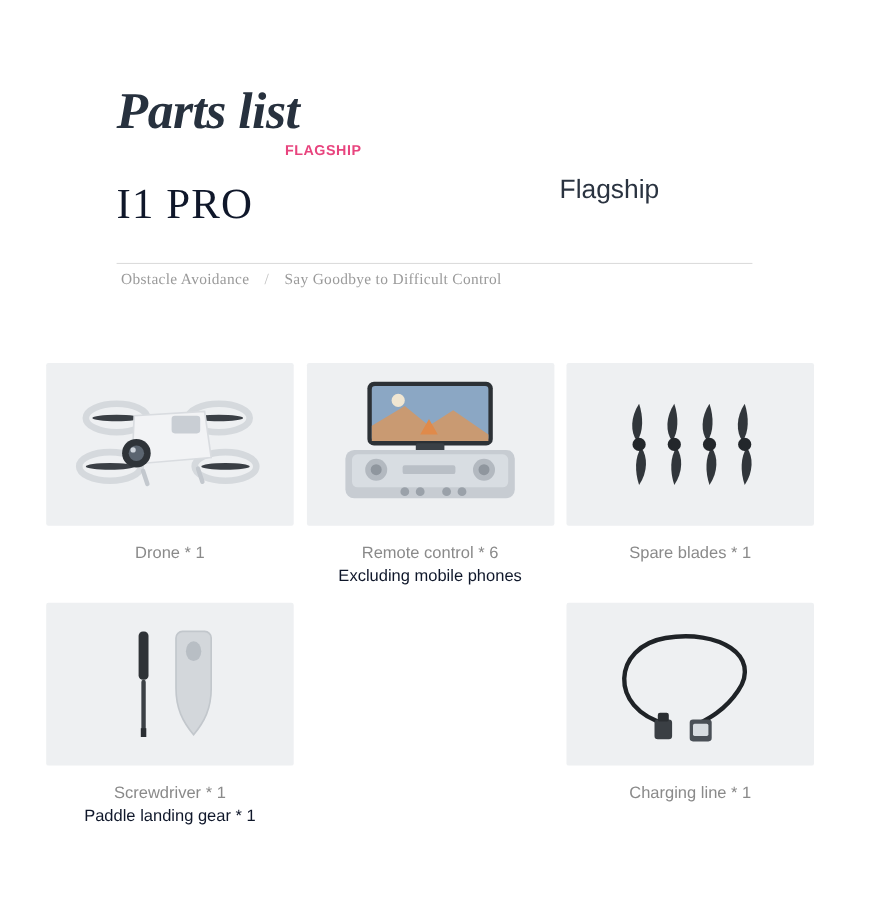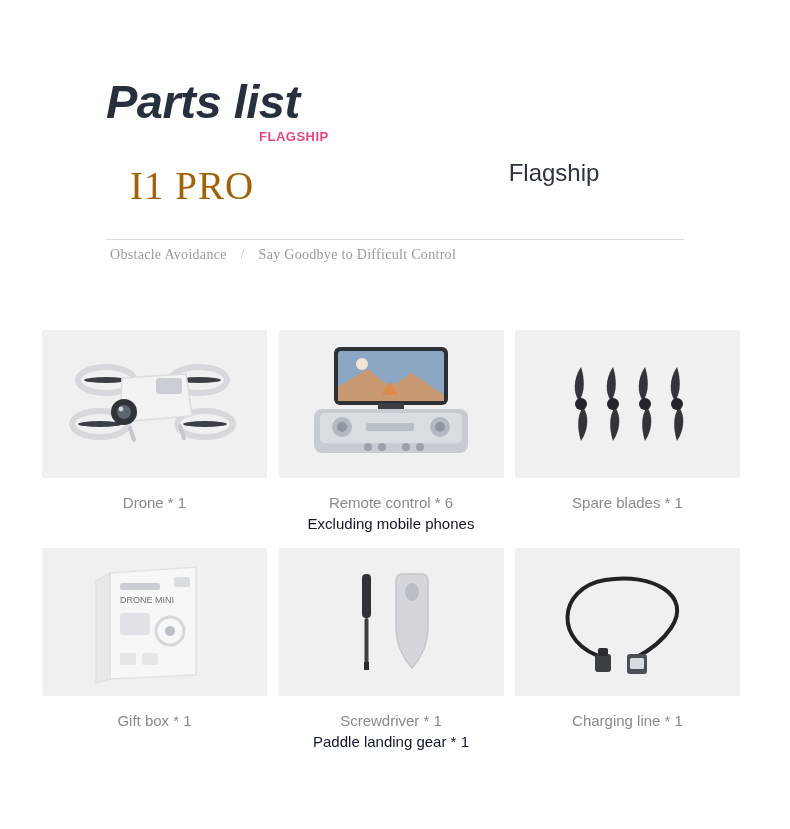--- a/index.html
+++ b/index.html
@@ -28,21 +28,21 @@
   }
 
   .title-block {
     position: absolute;
     left: 106px;
     top: 78px;
     width: 420px;
   }
 
   .parts-list {
-    font-family: Liberation Sans, sans-serif;
+    font-family: Liberation Serif, serif;
     font-style: italic;
     font-weight: bold;
     font-size: 47px;
     color: #27313e;
     letter-spacing: -0.5px;
     line-height: 1;
     margin: 0;
   }
 
   .flagship-small {
@@ -55,23 +55,22 @@
     letter-spacing: 0.5px;
     color: #e8447e;
   }
 
   .model {
     position: absolute;
     left: 0px;
     top: 85px;
     font-family: "Liberation Serif", serif;
     font-size: 39px;
-    color: #a16207;
+    color: #0f172a;
     letter-spacing: 1px;
-    margin-left: 24px;
   }
 
   .flagship-config {
     position: absolute;
     right: 106px;
     top: 158px;
     width: 260px;
     text-align: center;
     font-family: "Liberation Sans", sans-serif;
     font-size: 24px;
@@ -269,40 +268,20 @@
         </div>
         <div class="caption">
           <span>Spare blades * 1</span>
           <span class="line2"></span>
         </div>
       </div>
     </div>
 
     <div class="row">
 
-      <div class="cell">
-        <div class="thumb">
-          <svg width="170" height="130" viewBox="0 0 170 130">
-            <path d="M40 16 L126 10 L126 118 L40 122 Z" fill="#f6f7f8" stroke="#dfe2e5" stroke-width="1.5"></path>
-            <path d="M40 16 L26 24 L26 126 L40 122 Z" fill="#e6e9ec" stroke="#dfe2e5" stroke-width="1.5"></path>
-            <rect x="50" y="26" width="40" height="7" rx="2" fill="#c9ced4"></rect>
-            <text x="50" y="46" font-family="Liberation Sans, sans-serif" font-size="9" fill="#6c737a">DRONE MINI</text>
-            <rect x="50" y="56" width="30" height="22" rx="3" fill="#dfe3e7"></rect>
-            <circle cx="100" cy="74" r="14" fill="none" stroke="#d3d8dd" stroke-width="3"></circle>
-            <circle cx="100" cy="74" r="5" fill="#b8bfc6"></circle>
-            <rect x="50" y="96" width="16" height="12" rx="2" fill="#e3e7ea"></rect>
-            <rect x="72" y="96" width="16" height="12" rx="2" fill="#e3e7ea"></rect>
-            <rect x="104" y="20" width="16" height="10" rx="2" fill="#d7dce1"></rect>
-          </svg>
-        </div>
-        <div class="caption">
-          <span>Gift box * 1</span>
-          <span class="line2"></span>
-        </div>
-      </div>
 
       <div class="cell">
         <div class="thumb">
           <svg width="130" height="120" viewBox="0 0 130 120">
 
             <rect x="36" y="12" width="9" height="44" rx="4" fill="#2f3337"></rect>
             <rect x="38.5" y="56" width="4" height="48" rx="2" fill="#3b4045"></rect>
             <rect x="38" y="100" width="5" height="8" fill="#2a2e32"></rect>
 
             <path d="M76 12 h20 a6 6 0 0 1 6 6 v46 c0 18 -6 30 -16 42 h-0 c-10 -12 -16 -24 -16 -42 v-46 a6 6 0 0 1 6 -6 z" fill="#d3d7db" stroke="#c2c7cc" stroke-width="1.5"></path>

